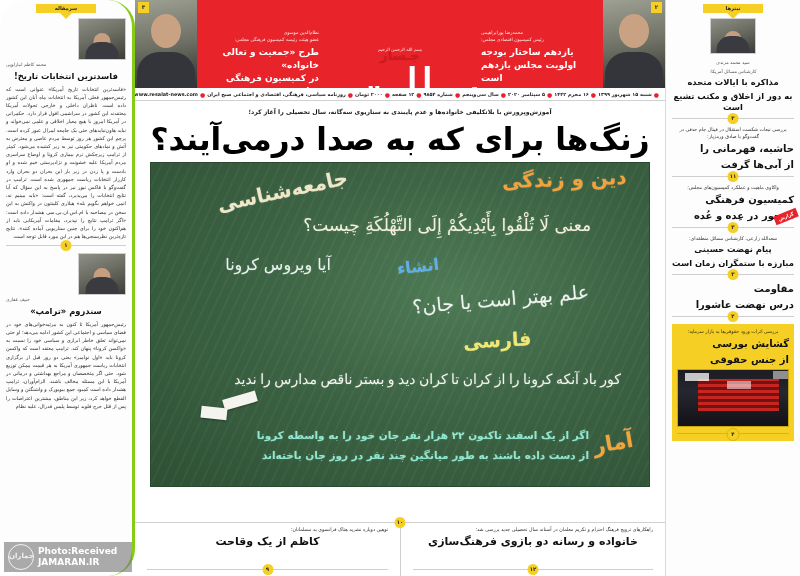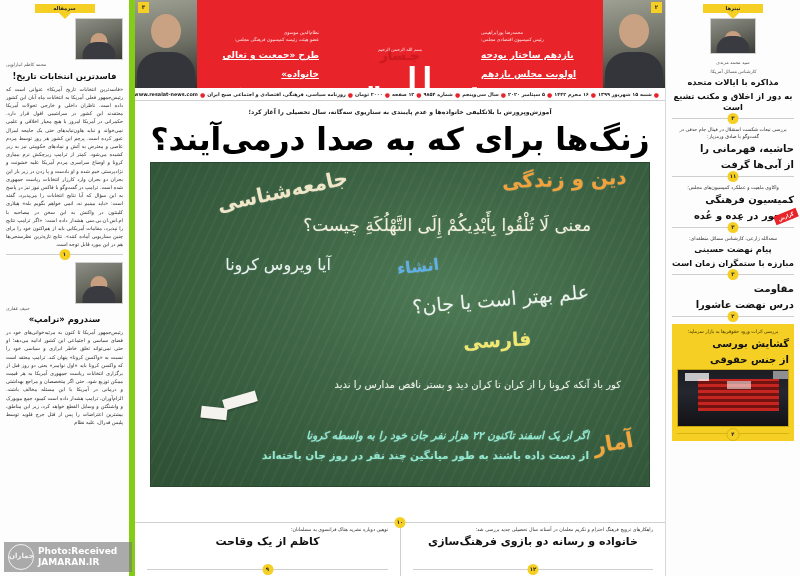--- a/index.html
+++ b/index.html
@@ -30,21 +30,22 @@
   #right-col {   
     right: 0;
     width: 135px;
     padding: 4px 6px 0 6px;
     border-left: 1px solid #d8d8d8;
   }
   #left-col {
     left: 0;
     width: 135px;
     padding: 4px 6px 0 6px;
-    border-right: 6px solid #84cc16;
+    border-right: 3px solid #84cc16;
+    border-radius: 27px;
   }
   #center-col {
     left: 135px;
     width: 530px;
     top: 0;
     height: 576px;
     background: #ffffff;
   }
 
   
@@ -219,23 +220,22 @@
   }
   .mast-side .m-role {
     font-size: 4.6px;
     line-height: 6.6px;
     color: #ffe4e4;
     margin-bottom: 3px;
   }
   .mast-side .m-hl {
     font-size: 9px;
     font-weight: bold;
-    line-height: 19px;
+    line-height: 13px;
     color: #ffffff;
-    text-decoration: underline;
   }
 
   #logo-wrap {
     position: absolute;
     left: 50%;
     top: 2px;
     transform: translateX(-50%);
     width: 215px;
     height: 84px;
     text-align: center;
@@ -392,35 +392,35 @@
     font-size: 19px; font-weight: bold;
     color: #f2e871;
     transform: rotate(-3deg);
   }
   #bt-monajat {
     top: 178px; right: 178px;
     font-size: 19px;
     color: #f2e871;
   }
   #bt-kor {
-    top: 216px; right: 28px;
-    font-size: 10px;
+    top: 208px; right: 28px;
+    font-size: 14px;
     color: #f3f5ee;
+    font-family: Liberation Serif, serif;
   }
   #bt-amar {
     top: 268px; right: 16px;
     font-size: 21px; font-weight: bold;
     color: #f0a63a;
     transform: rotate(-10deg);
   }
   #bt-stat1 {
     top: 266px; right: 60px;
     font-size: 10.5px; font-weight: bold;
     color: #8fe8cf;
-    font-style: italic;
   }
   #bt-stat2 {
     top: 286px; right: 60px;
     font-size: 10.5px; font-weight: bold;
     color: #8fe8cf;
   }
   .chalk {
     position: absolute;
     background: #f4f3ee;
     box-shadow: 0 1px 2px rgba(0,0,0,.35);

